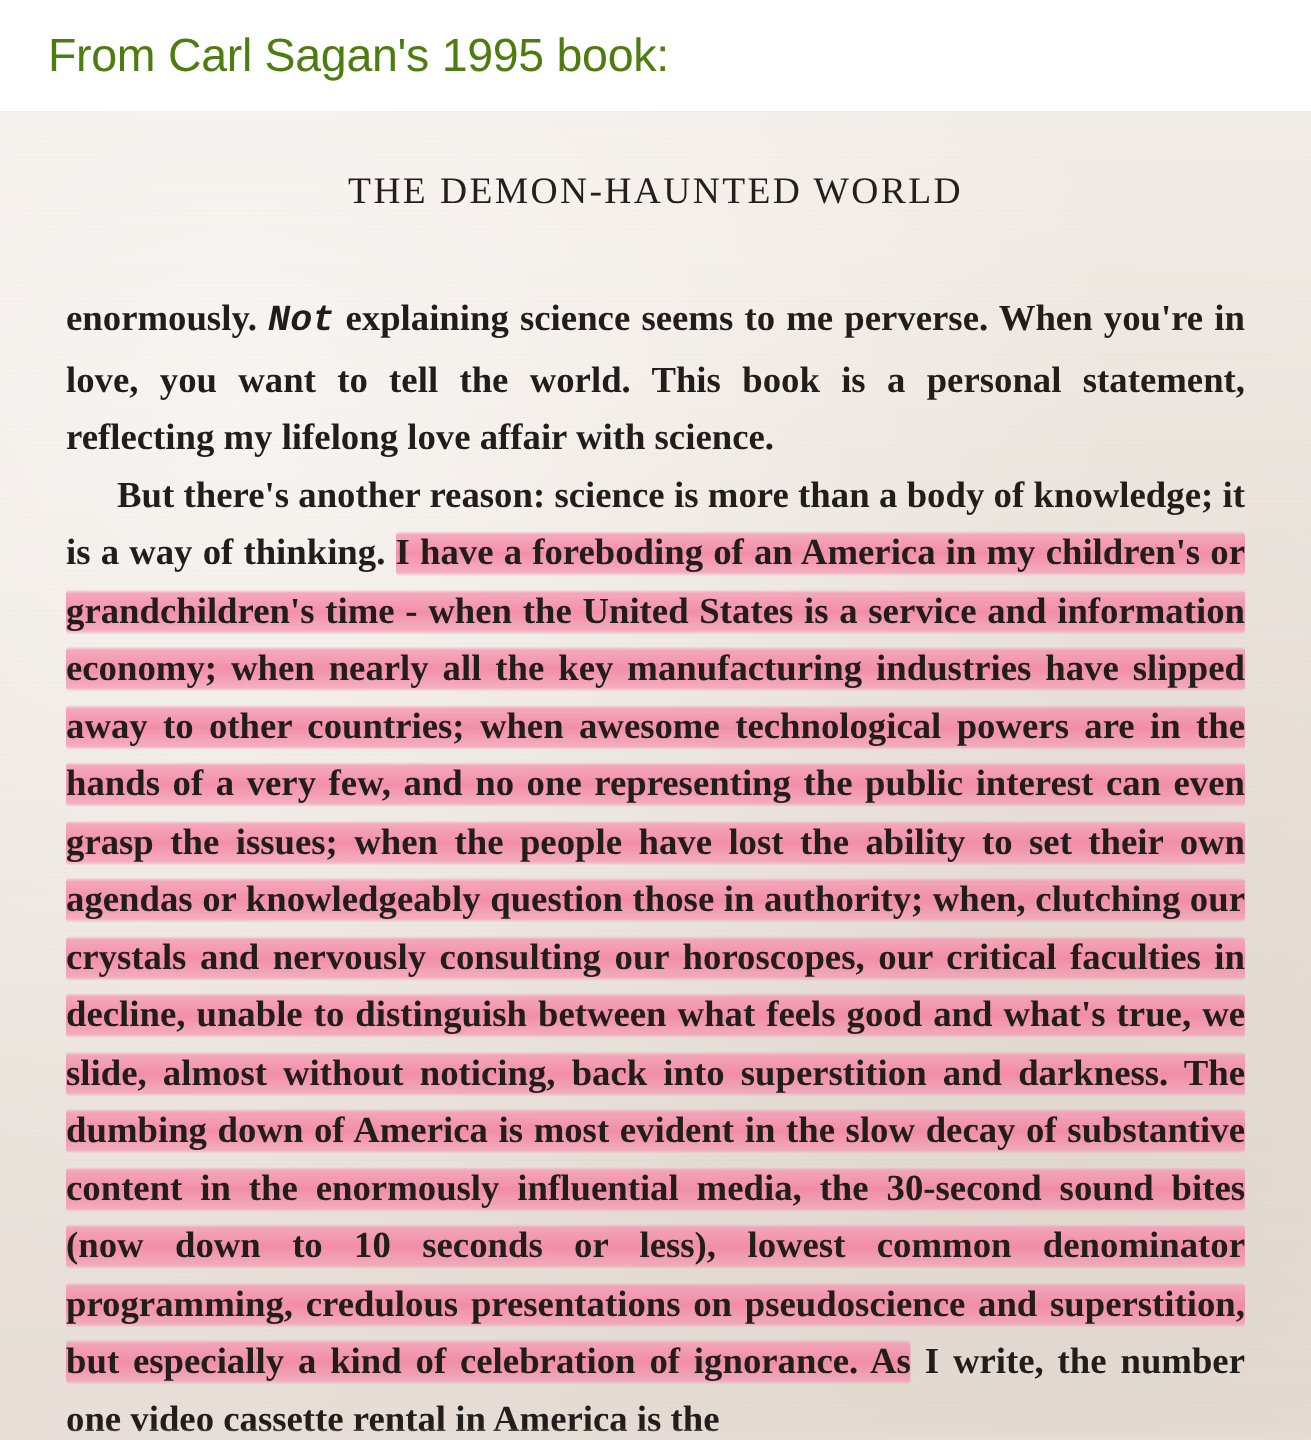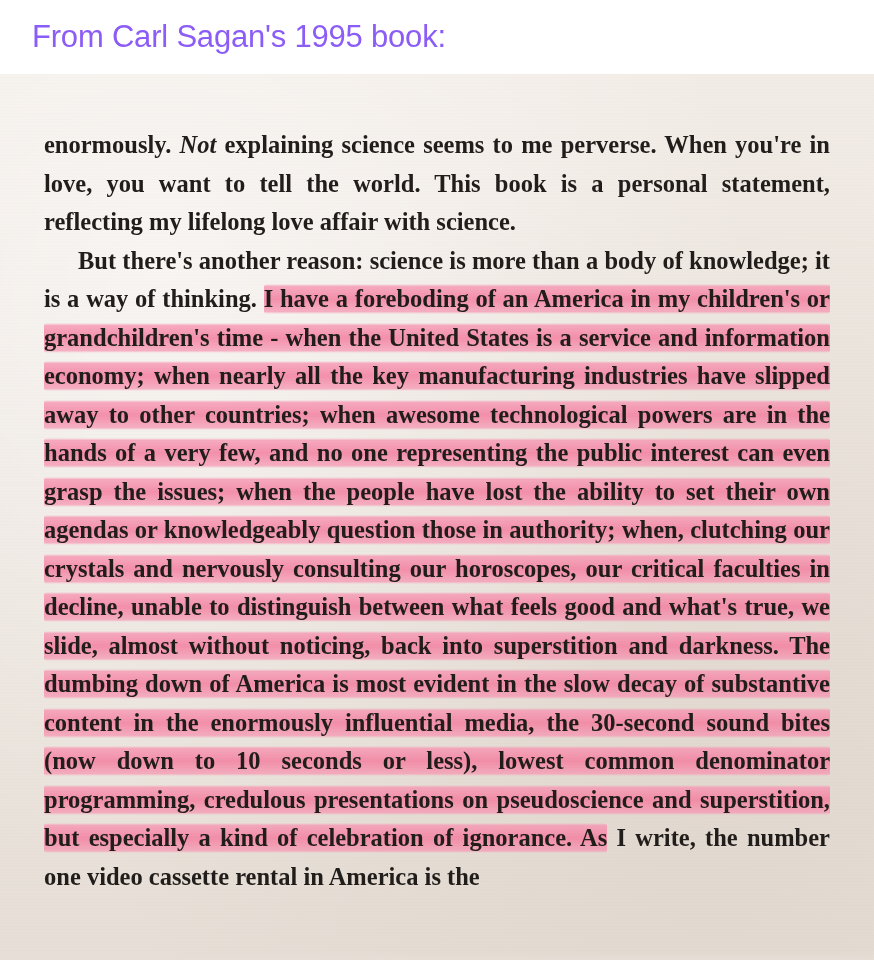--- a/index.html
+++ b/index.html
@@ -24,21 +24,21 @@
     height: 74px;
     background: #ffffff;
     display: flex;
     align-items: center;
     padding: 0 0 0 32px;
     box-sizing: border-box;
   }
   .caption-text {
     font-family: "Liberation Sans", sans-serif;
     font-size: 31px;
-    color: #8b5cf6;
+    color: #4d7c0f;
     letter-spacing: -0.2px;
     line-height: 1.1;
   }
   
   .book-page {
     position: relative;
     height: 886px;
     background: #efe9e2;
     background-image:
       radial-gradient(circle at 18% 22%, rgba(255,255,255,0.55), rgba(255,255,255,0) 60%),
@@ -68,21 +68,21 @@
     color: #211d1a;
     text-align: justify;
     font-weight: 600;
   }
   .para {
     margin: 0;
   }
   .para + .para {
     text-indent: 34px;
   }
-  .it { font-style: italic; }
+  .it { font-style: italic; font-family: Liberation Mono, monospace; }
 
   
   .hl {
     background: linear-gradient(180deg,
         rgba(247,154,180,0.0) 0%,
         rgba(247,150,178,0.78) 8%,
         rgba(244,128,160,0.86) 50%,
         rgba(247,150,178,0.72) 92%,
         rgba(247,154,180,0.0) 100%);
     border-radius: 3px;
@@ -112,20 +112,21 @@
 <body>
 
 <div class="page">
 
   <div class="caption-band">
     <div class="caption-text">From Carl Sagan's 1995 book:</div>
   </div>
 
   <div class="book-page">
 
+    <div class="book-title">The Demon-Haunted World</div>
 
     <div class="body-text">
 
       <p class="para"><span>enormously. </span><span class="it">Not</span><span> explaining science seems to me perverse. When you're in love, you want to tell the world. This book is a personal statement, reflecting my lifelong love affair with science.</span></p>
 
       <p class="para"><span>But there's another reason: science is more than a body of knowledge; it is a way of thinking. </span><span class="hl">I have a foreboding of an America in my children's or grandchildren's time - when the United States is a service and information economy; when nearly all the key manufacturing industries have slipped away to other countries; when awesome technological powers are in the hands of a very few, and no one representing the public interest can even grasp the issues; when the people have lost the ability to set their own agendas or knowledgeably question those in authority; when, clutching our crystals and nervously consulting our horoscopes, our critical faculties in decline, unable to distinguish between what feels good and what's true, we slide, almost without noticing, back into superstition and darkness. The dumbing down of America is most evident in the slow decay of substantive content in the enormously influential media, the 30-second sound bites (now down to 10 seconds or less), lowest common denominator programming, credulous presentations on pseudoscience and superstition, but especially a kind of celebration of ignorance. As</span><span> I write, the number one video cassette rental in America is the</span></p>
 
     </div>
 
     <div class="grain"></div>

